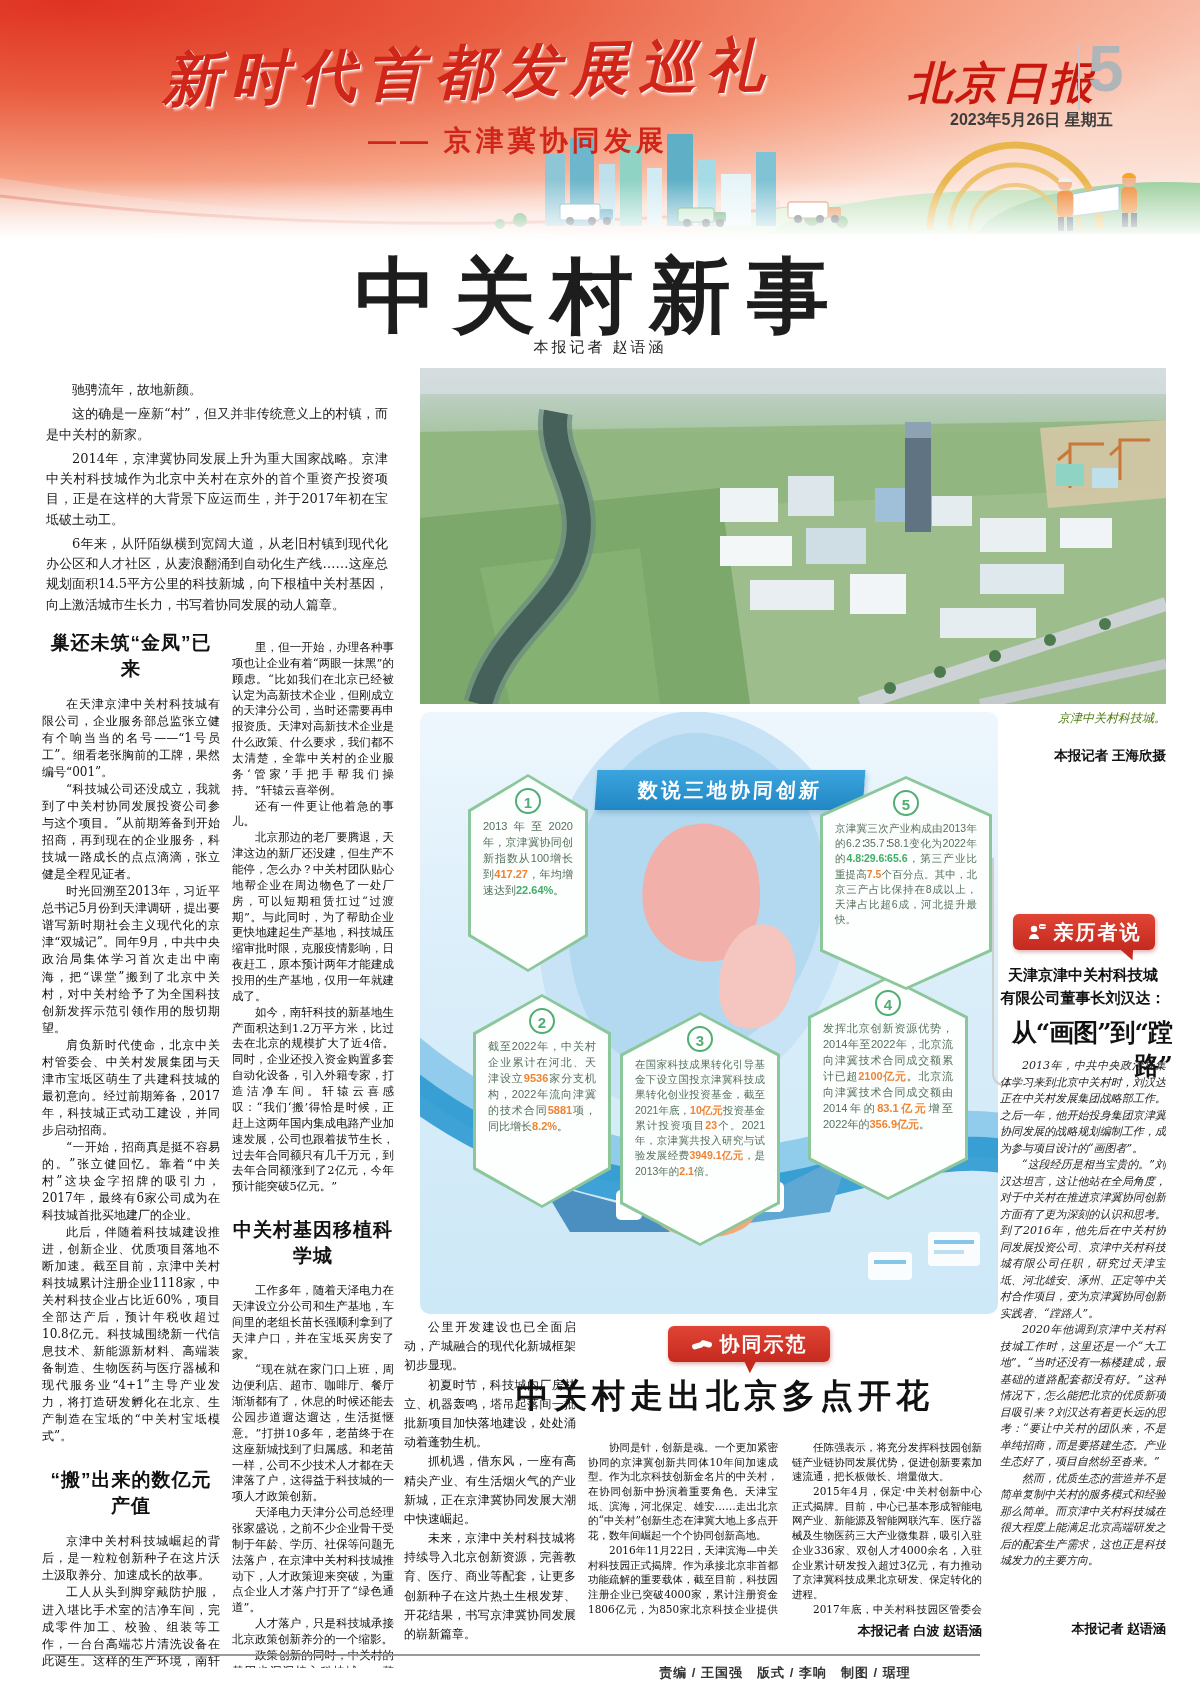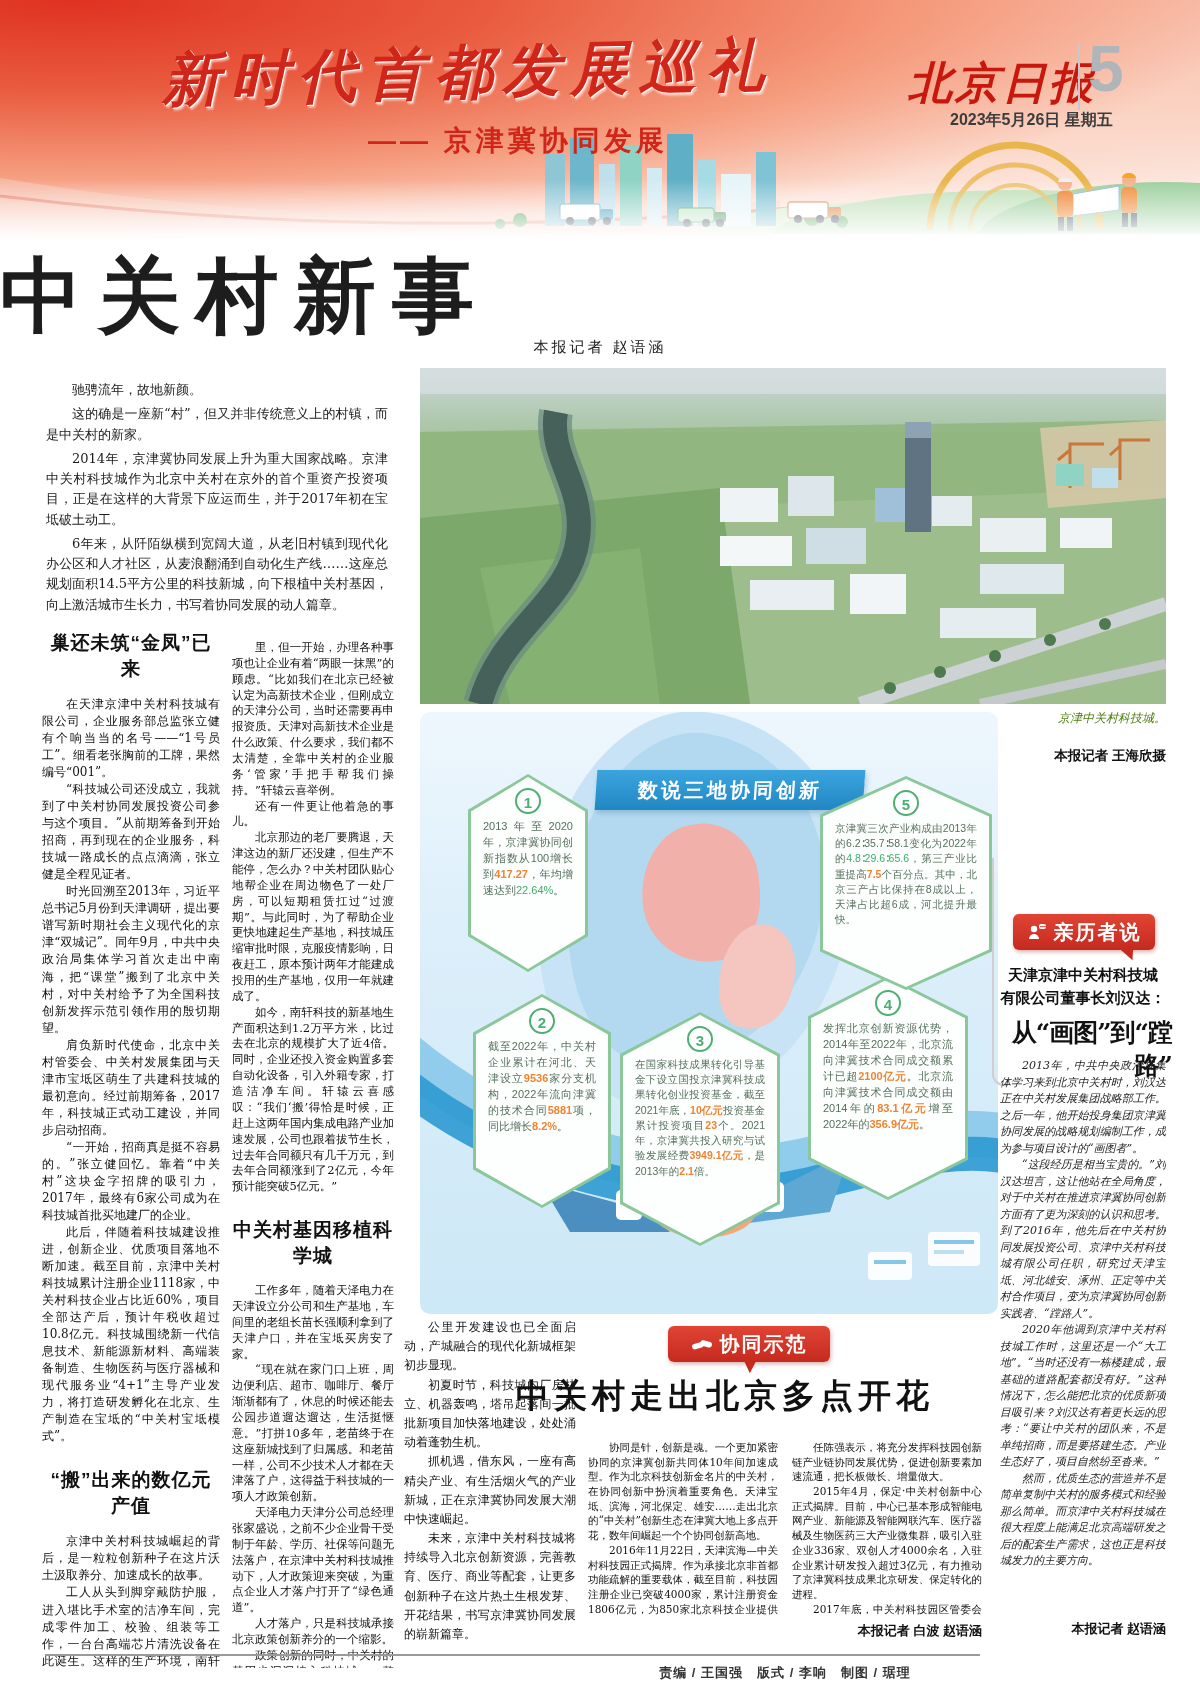--- a/index.html
+++ b/index.html
@@ -17,21 +17,21 @@
     color:#d0261a;letter-spacing:10px;transform:rotate(-1.5deg);
     text-shadow:2px 3px 2px rgba(255,255,255,.55),1px 1px 0 #ffffff;}
   .series-sub{position:absolute;left:368px;top:122px;font-size:28px;font-weight:bold;color:#d0261a;
     font-family:"Liberation Sans",sans-serif;letter-spacing:4px;}
   .masthead{position:absolute;left:908px;top:54px;font-size:44px;font-weight:bold;font-style:italic;color:#c8170d;letter-spacing:3px;}
   .masthead-divider{position:absolute;left:1078px;top:44px;width:2px;height:66px;background:#c4c9cd;}
   .page-num{position:absolute;left:1088px;top:32px;font-size:64px;font-weight:bold;color:#b0b5ba;font-family:"Liberation Sans",sans-serif;}
   .edition-date{position:absolute;left:950px;top:110px;font-size:16px;font-weight:bold;color:#3c3c3c;font-family:"Liberation Sans",sans-serif;}
 
   
-  .headline{position:absolute;left:0;top:242px;width:1200px;text-align:left;font-size:82px;font-weight:900;
+  .headline{position:absolute;left:0;top:242px;width:1200px;text-align:center;font-size:82px;font-weight:900;
     letter-spacing:16px;color:#1d1d1d;font-family:"Liberation Sans",sans-serif;}
   .byline-main{position:absolute;left:0;top:338px;width:1200px;text-align:center;font-size:15px;color:#222;
     letter-spacing:3px;font-family:"Liberation Sans",sans-serif;}
 
   
   .intro{position:absolute;left:42px;top:376px;width:350px;height:238px;overflow:hidden;}
   .intro p{margin:4px;font-size:13px;line-height:1.56;text-indent:2em;text-align:justify;color:#1a1a1a;}
   .ncol p{margin:0;font-size:12px;line-height:1.42;text-indent:2em;text-align:justify;color:#111;}
   .col1{position:absolute;left:42px;top:626px;width:178px;height:1042px;overflow:hidden;}
   .col2{position:absolute;left:232px;top:640px;width:162px;height:1028px;overflow:hidden;}
@@ -61,21 +61,21 @@
     letter-spacing:3px;transform:skewX(-4deg);box-shadow:2px 3px 5px rgba(30,90,130,.25);}
   .swoosh{position:absolute;left:0;top:0;width:578px;height:602px;}
   .hex{position:absolute;clip-path:polygon(50% 0%,100% 18%,100% 82%,50% 100%,0% 82%,0% 18%);background:#8cc79b;}
   .hex-inner{position:absolute;left:3px;top:3px;right:3px;bottom:3px;
     clip-path:polygon(50% 0%,100% 18%,100% 82%,50% 100%,0% 82%,0% 18%);background:#fcfffd;}
   .hex-content{position:absolute;left:0;top:0;right:0;bottom:0;box-sizing:border-box;padding:14px 15px 12px;
     font-family:"Liberation Sans",sans-serif;font-size:11px;line-height:1.45;color:#56705e;text-align:justify;}
   .hex-num{display:block;margin:0 auto 5px;width:26px;height:26px;border:2px solid #4fae72;border-radius:50%;
     color:#4fae72;font-weight:bold;font-size:15px;line-height:26px;text-align:center;background:#ffffff;box-sizing:border-box;}
   .seg-o{color:#f08332;font-weight:bold;}
-  .seg-g{color:#3fae67;font-weight:normal;}
+  .seg-g{color:#3fae67;font-weight:bold;}
   .hex-1{left:48px;top:62px;width:120px;height:198px;}
   .hex-2{left:53px;top:282px;width:138px;height:214px;}
   .hex-3{left:200px;top:300px;width:160px;height:234px;}
   .hex-4{left:388px;top:264px;width:160px;height:224px;}
   .hex-5{left:400px;top:64px;width:172px;height:214px;}
   .hex-3 .hex-content{font-size:10.5px;}
   .hex-5 .hex-content{font-size:10.5px;}
 
   
   .witness-bracket{position:absolute;left:992px;top:858px;width:14px;height:226px;border-left:2px solid #cfcfcf;

